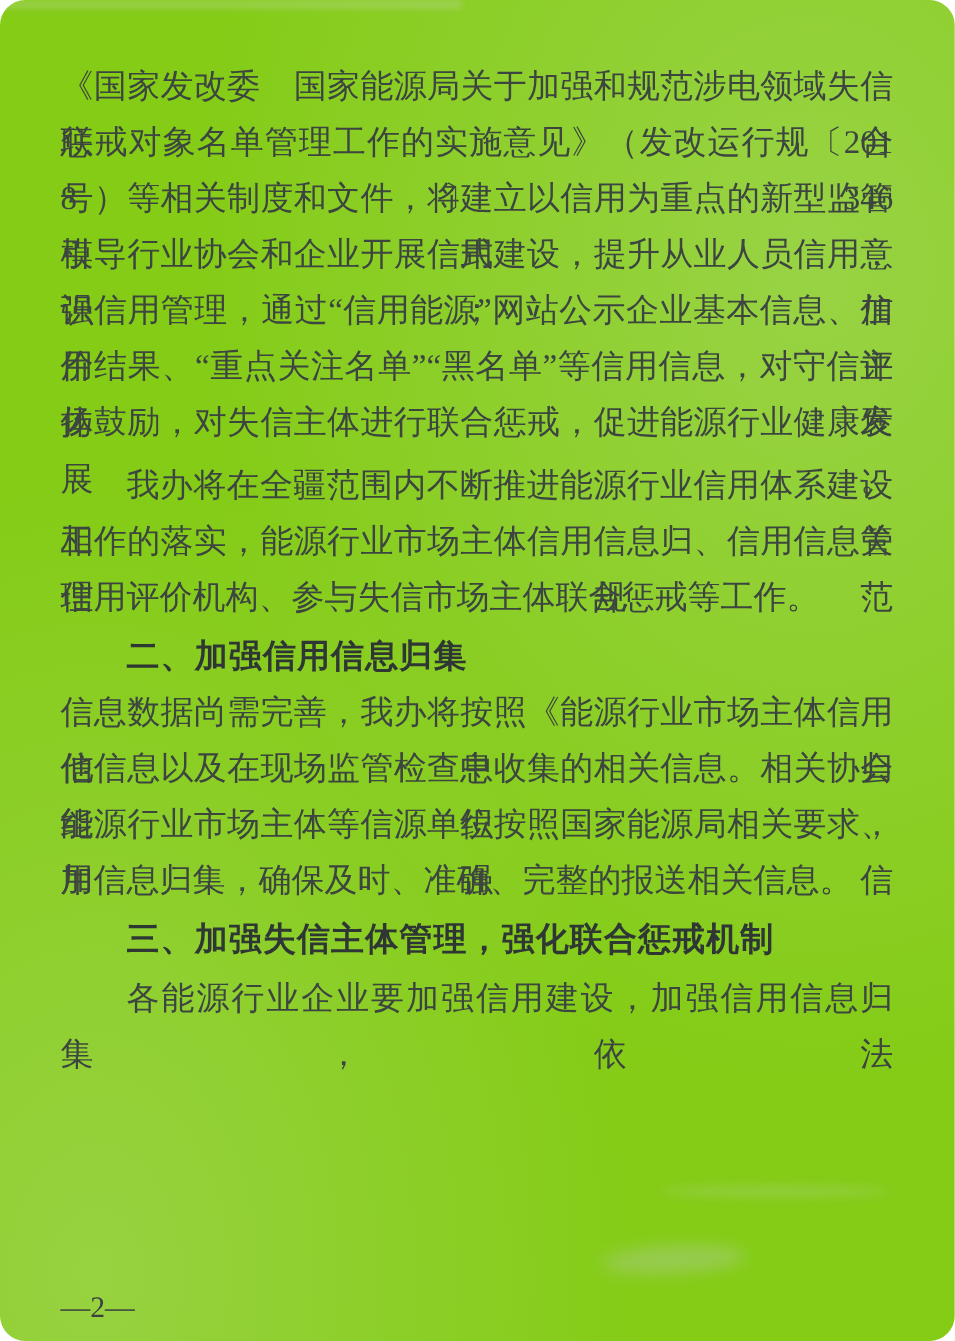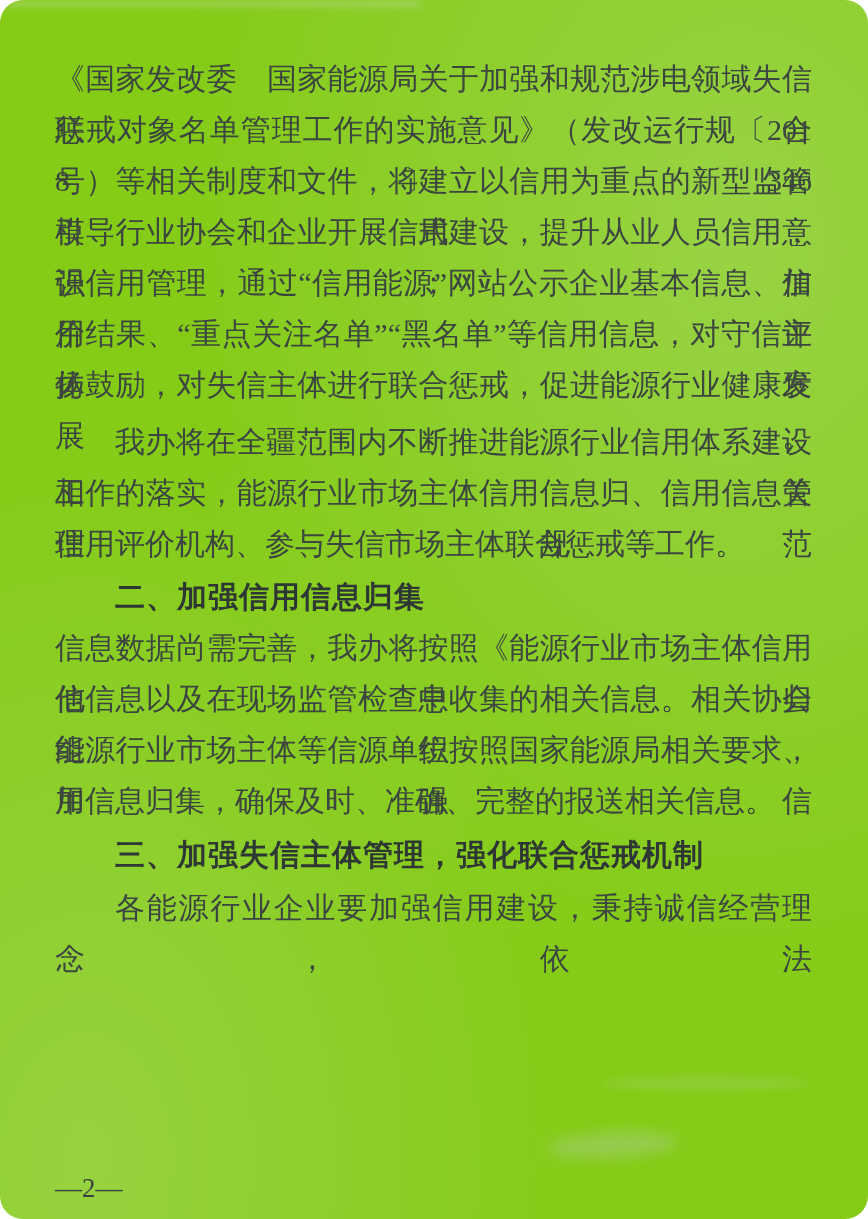--- a/index.html
+++ b/index.html
@@ -121,21 +121,21 @@
     <div class="line">扬鼓励，对失信主体进行联合惩戒，促进能源行业健康发展。</div>
     <div class="line indent gap6">我办将在全疆范围内不断推进能源行业信用体系建设相关</div>
     <div class="line">工作的落实，能源行业市场主体信用信息归、信用信息管理、规范</div>
     <div class="line short">信用评价机构、参与失信市场主体联合惩戒等工作。</div>
     <div class="line heading gap2">二、加强信用信息归集</div>
     <div class="line">信息数据尚需完善，我办将按照《能源行业市场主体信用信息归</div>
     <div class="line">他信息以及在现场监管检查中收集的相关信息。相关协会组织、</div>
     <div class="line">能源行业市场主体等信源单位按照国家能源局相关要求，加强信</div>
     <div class="line short">用信息归集，确保及时、准确、完整的报送相关信息。</div>
     <div class="line heading gap3">三、加强失信主体管理，强化联合惩戒机制</div>
-    <div class="line indent gap2">各能源行业企业要加强信用建设，秉持诚信经营理念，依法</div>
+    <div class="line indent gap2">各能源行业企业要加强信用建设，加强信用信息归集，依法</div>
   </div>
 
   <div class="scan-artifact" id="artifact-smudge-2"></div>
   <div class="scan-artifact" id="artifact-smudge-1"></div>
 
   <div id="page-number">—2—</div>
 
 </div>
 
 </body></html>

